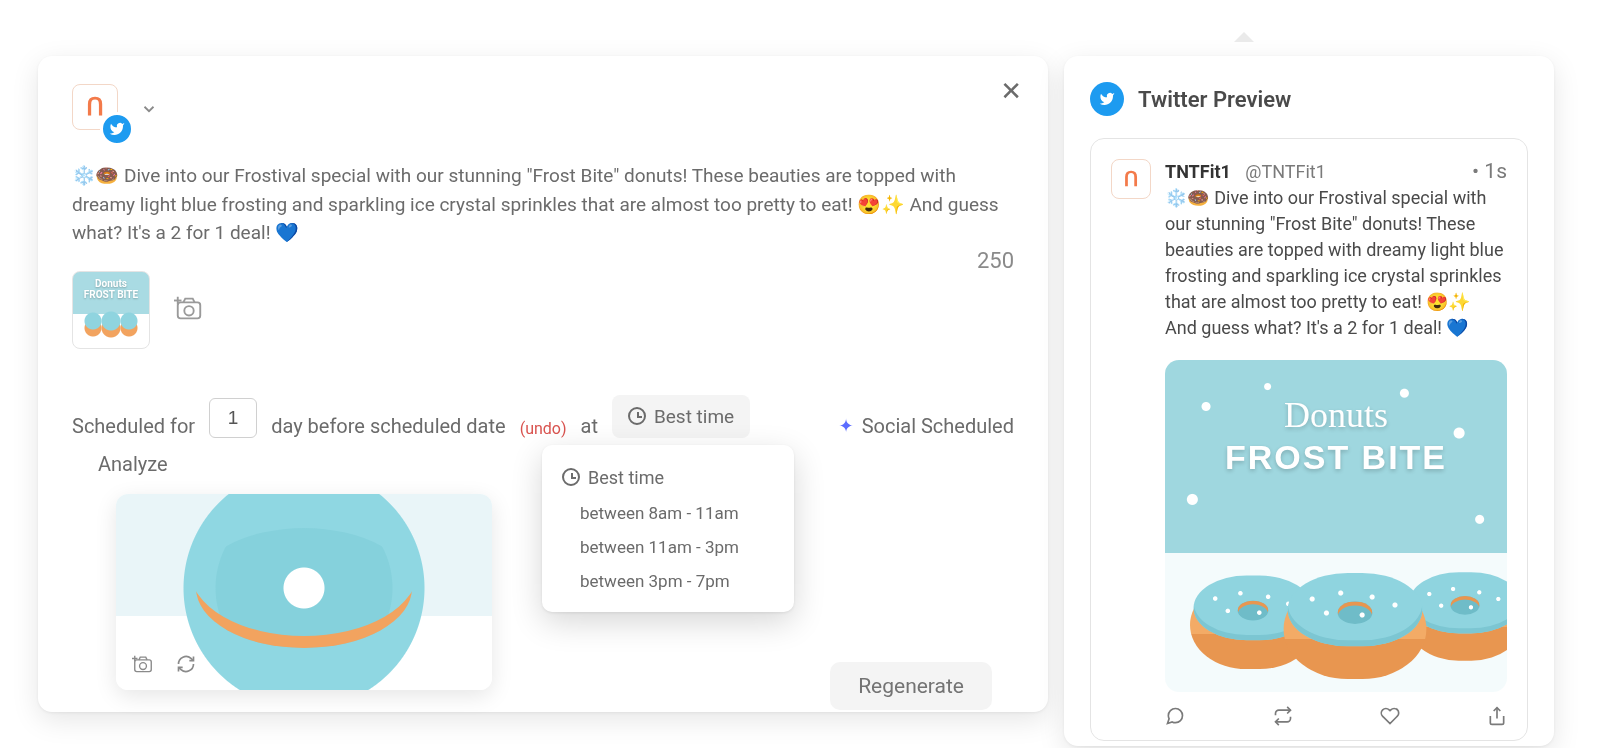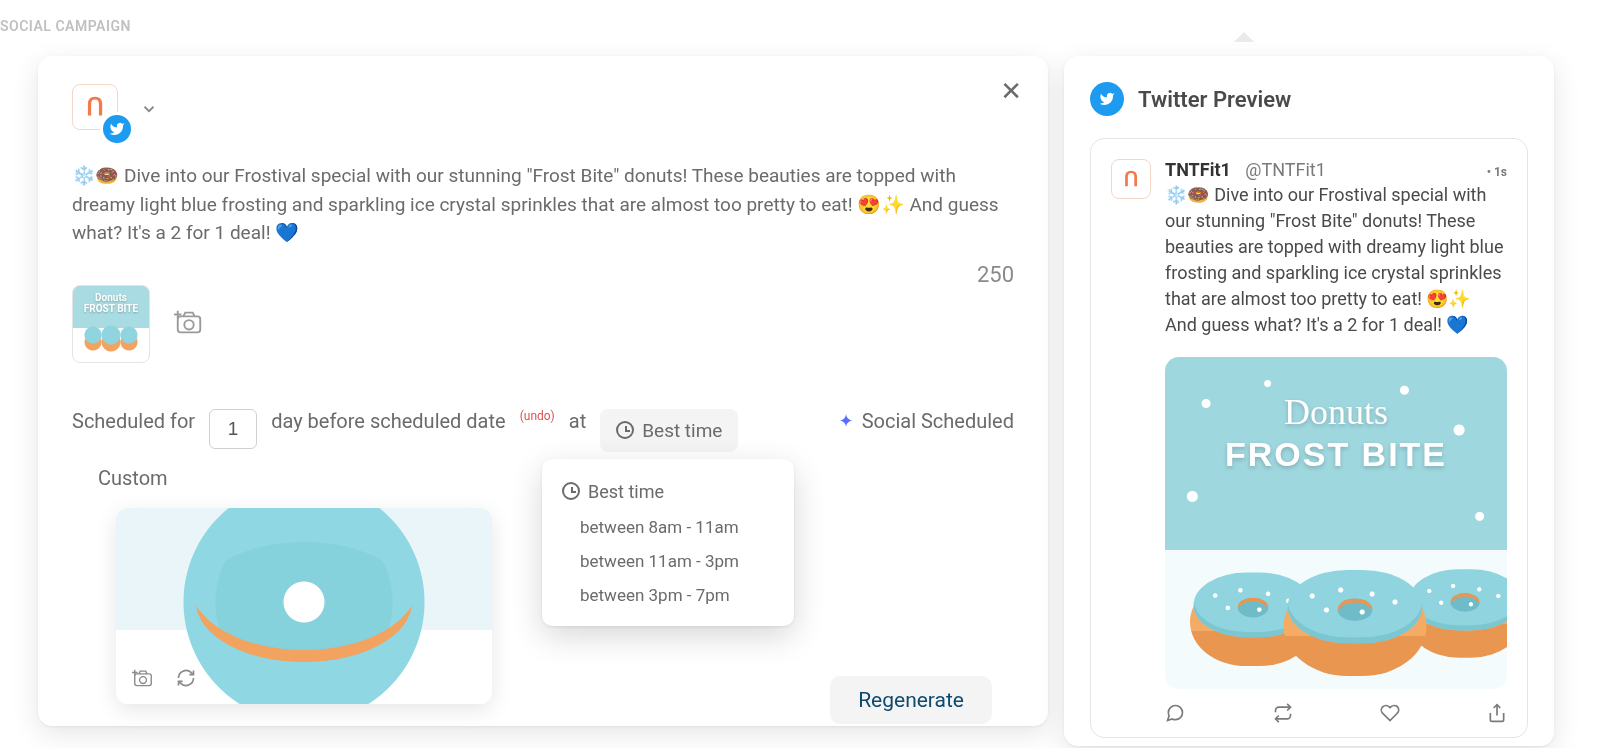--- a/index.html
+++ b/index.html
@@ -92,21 +92,20 @@
   .compose-text {
     margin-top:24px;
     font-size:19px;
     line-height:1.5;
     color:#6b6b6b;
   }
   .char-count {
     text-align:right;
     font-size:22px;
     color:#8a8a8a;
-    margin-top:14px;
   }
   .media-row {
     display:flex;
     align-items:center;
     gap:24px;
     margin-top:-2px;
   }
   .thumb {
     width:78px;height:78px;
     border-radius:8px;
@@ -133,37 +132,37 @@
     z-index:2;
   }
   .thumb .lbl {
     position:absolute;top:6px;left:0;right:0;text-align:center;
     font-size:10px;font-weight:700;color:#fff;line-height:1.1;
     text-shadow:0 1px 2px rgba(0,0,0,0.25);
   }
   .add-media-icon { color:#9a9a9a; cursor:pointer; }
   .schedule-row {
     display:flex;
-    align-items:flex-start;
+    align-items:flex-end;
     gap:14px;
     margin-top:46px;
     font-size:20px;
     color:#6b6b6b;
     flex-wrap:wrap;
     position:relative;
   }
   .day-input {
     width:48px;height:40px;
     border:1px solid #d0d0d0;
     border-radius:6px;
     text-align:center;
     font-size:19px;
     color:#555;
   }
-  .undo-link { color:#d9534f; font-size:12px; cursor:pointer;}
+  .undo-link { color:#d9534f; font-size:16px; cursor:pointer;}
   .besttime-btn {
     display:inline-flex;align-items:center;gap:8px;
     background:#f4f4f4;
     border-radius:8px;
     padding:10px 16px;
     color:#6b6b6b;
     font-size:19px;
     cursor:pointer;
   }
   .link-btn {
@@ -224,21 +223,21 @@
   }
   .below-toolbar {
     position:absolute;left:16px;bottom:12px;
     display:flex;gap:22px;color:#8a8a8a;
   }
   .below-toolbar span{cursor:pointer;}
   .regenerate {
     position:absolute;
     right:56px; bottom:2px;
     font-size:21px;
-    color:#0c4a6e;
+    color:#737373;
     background:#f4f4f4;
     padding:12px 28px;
     border-radius:10px;
     cursor:pointer;
   }
   
   .preview-header{
     display:flex;align-items:center;gap:14px;
     margin-bottom:22px;
   }
@@ -257,21 +256,21 @@
   }
   .tweet-head{
     display:flex;gap:14px;
   }
   .tweet-name-row{
     display:flex;align-items:baseline;gap:8px;font-size:18px;
     justify-content:space-between;
   }
   .tweet-name{font-weight:700;color:#333;}
   .tweet-handle{color:#7a7a7a;margin-left:10px;}
-  .tweet-time{color:#7a7a7a;font-size:12px;font-weight:bold;}
+  .tweet-time{color:#7a7a7a;font-size:21px;}
   .tweet-body{
     font-size:18px; line-height:1.45; color:#4a4a4a; margin-top:2px;
   }
   .tweet-image{
     margin-top:18px;
     width:100%; height:332px;
     border-radius:14px;
     background:linear-gradient(180deg,#9fd7df 0 58%, #f4fbfc 58% 100%);
     position:relative; overflow:hidden;
   }
@@ -347,21 +346,20 @@
   }
   .tweet-actions span{cursor:pointer;}
   .clock-icon{display:inline-block;width:18px;height:18px;border:2px solid currentColor;border-radius:50%;position:relative;vertical-align:-3px;}
   .clock-icon::after{content:"";position:absolute;left:7px;top:3px;width:2px;height:6px;background:currentColor;}
   .clock-icon::before{content:"";position:absolute;left:7px;top:7px;width:5px;height:2px;background:currentColor;}
 </style>
 </head>
 <body>
 
 <div class="faded-bg">
-  <div class="row2">SOCIAL CAMPAIGN</div>
 
 </div>
 
 <div class="panel-left">
   <span class="close-x">✕</span>
 
   <div class="account-row">
     <div class="avatar-block">
       <div class="avatar-logo">ᑎ</div>
       <div class="twitter-badge">
@@ -411,21 +409,21 @@
       <span>Best time</span>
     </span>
 
     <span style="flex:1"></span>
 
     <span class="link-btn">
       <span class="sparkle">✦</span>
       <span>Social Scheduled</span>
     </span>
     <span class="link-btn" style="margin-left:26px">
-      <span>Custom</span>
+      <span>Analyze</span>
     </span>
 
     <div class="dropdown">
       <div class="dd-item">
         <span class="clock-icon"></span>
         <span>Best time</span>
       </div>
       <div class="dd-sub"><span class="tree">└</span><span>between 8am - 11am</span></div>
       <div class="dd-sub"><span class="tree">└</span><span>between 11am - 3pm</span></div>
       <div class="dd-sub"><span class="tree">└</span><span>between 3pm - 7pm</span></div>

